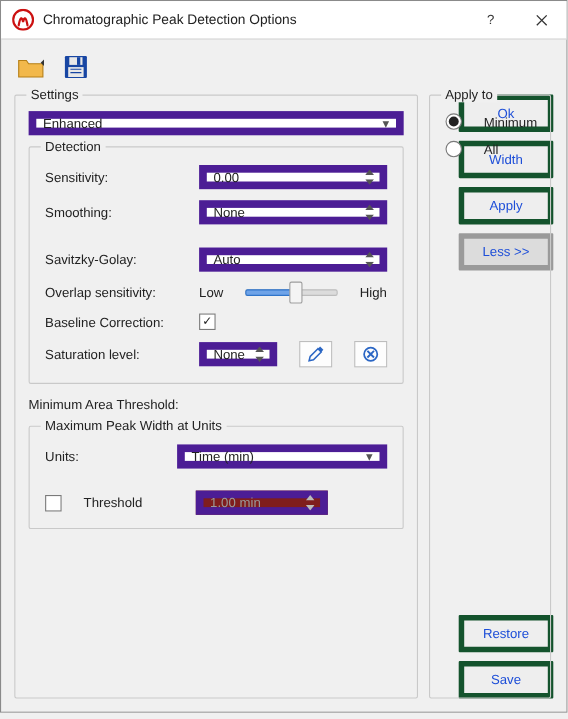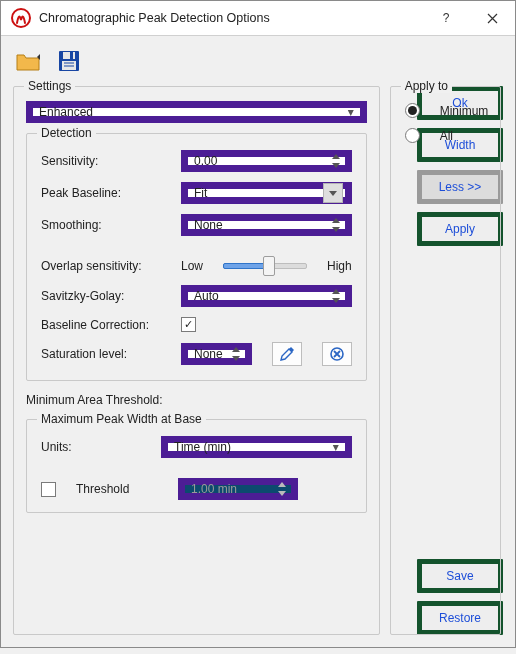--- a/index.html
+++ b/index.html
@@ -32,21 +32,21 @@
 .slider{flex:1;height:18px;position:relative;display:flex;align-items:center}
 .slider .track{position:absolute;left:0;right:0;height:4px;background:#dcdcdc;border:1px solid #bdbdbd;border-radius:2px}
 .slider .fill{position:absolute;left:0;width:55%;height:4px;background:#6ea3e8;border:1px solid #2f74c9;border-radius:2px}
 .slider .thumb{position:absolute;left:55%;width:10px;height:18px;background:#f4f4f4;border:1px solid #9d9d9d;border-radius:2px;transform:translateX(-50%)}
 .radio,.checkbox{width:13px;height:13px;border:1px solid #7a7a7a;background:#fff}
 .radio{border-radius:50%;position:relative}
 .radio .dot{position:absolute;inset:2px;border-radius:50%;background:#222}
 .checkbox{position:relative}
 .checkbox .chk{position:absolute;inset:0;display:flex;align-items:center;justify-content:center;color:#222;font-size:11px;line-height:1}
 .disabled-text{color:#9a9a9a}
-.disabled-box{background:#0c4a6e;color:#9a9a9a}
+.disabled-box{background:#7f1d1d;color:#9a9a9a}
 </style>
 </head>
 <body>
 <div class="window">
 
   <div class="titlebar">
     <div class="appicon">
       <svg viewBox="0 0 20 20">
           <circle cx="10" cy="10" r="9" fill="#fff" stroke="#c11" stroke-width="2"></circle>
           <path d="M6 15 Q8 4 10 12 Q12 4 14 15" fill="none" stroke="#c11" stroke-width="2" stroke-linecap="round"></path>
@@ -111,36 +111,44 @@
                     </div>
                   <div>
                       <svg width="8" height="5">
                         <path d="M0 0 L4 5 L8 0z" fill="#555"></path>
                       </svg>
                     </div>
                 </div>
               </div>
             </div>
 
-            <div class="row" style="margin-bottom:10px">
-              <span class="lbl">Peak Baseline:</span>
-              <div class="select" style="flex:1;padding-right:2px">
-                <span>Fit</span>
-                <div style="width:18px;height:18px;background:#dedede;border:1px solid #b4b4b4;display:flex;align-items:center;justify-content:center">
-                    <svg width="8" height="5">
-                      <path d="M0 0 L4 5 L8 0z" fill="#555"></path>
-                    </svg>
-                  </div>
-              </div>
-            </div>
 
             <div class="row" style="margin-bottom:21px">
               <span class="lbl">Smoothing:</span>
               <div class="numbox" style="flex:1">
                 <span>None</span>
+                <div class="spin">
+                  <div>
+                      <svg width="8" height="5">
+                        <path d="M0 5 L4 0 L8 5z" fill="#555"></path>
+                      </svg>
+                    </div>
+                  <div>
+                      <svg width="8" height="5">
+                        <path d="M0 0 L4 5 L8 0z" fill="#555"></path>
+                      </svg>
+                    </div>
+                </div>
+              </div>
+            </div>
+
+            <div class="row" style="margin-bottom:10px">
+              <span class="lbl">Savitzky-Golay:</span>
+              <div class="numbox" style="flex:1">
+                <span>Auto</span>
                 <div class="spin">
                   <div>
                       <svg width="8" height="5">
                         <path d="M0 5 L4 0 L8 5z" fill="#555"></path>
                       </svg>
                     </div>
                   <div>
                       <svg width="8" height="5">
                         <path d="M0 0 L4 5 L8 0z" fill="#555"></path>
                       </svg>
@@ -154,39 +162,20 @@
               <span>Low</span>
               <div class="slider">
                 <div class="track"></div>
                 <div class="fill"></div>
                 <div class="thumb"></div>
               </div>
               <span>High</span>
             </div>
 
             <div class="row" style="margin-bottom:10px">
-              <span class="lbl">Savitzky-Golay:</span>
-              <div class="numbox" style="flex:1">
-                <span>Auto</span>
-                <div class="spin">
-                  <div>
-                      <svg width="8" height="5">
-                        <path d="M0 5 L4 0 L8 5z" fill="#555"></path>
-                      </svg>
-                    </div>
-                  <div>
-                      <svg width="8" height="5">
-                        <path d="M0 0 L4 5 L8 0z" fill="#555"></path>
-                      </svg>
-                    </div>
-                </div>
-              </div>
-            </div>
-
-            <div class="row" style="margin-bottom:10px">
               <span class="lbl">Baseline Correction:</span>
               <div class="checkbox">
                   <span class="chk">✓</span>
                 </div>
             </div>
 
             <div class="row">
               <span class="lbl">Saturation level:</span>
               <div class="numbox" style="flex:1">
                 <span>None</span>
@@ -216,21 +205,21 @@
                   </svg>
               </div>
             </div>
           </div>
 
           <div class="row" style="margin:12px 0 12px 0">
             <span style="width:190px">Minimum Area Threshold:</span>
           </div>
 
           <div class="groupbox" style="padding:16px 14px 12px 14px">
-            <span class="legend">Maximum Peak Width at Base</span>
+            <span class="legend">Maximum Peak Width at Units</span>
 
             <div class="row" style="margin-bottom:20px">
               <span style="width:100px">Units:</span>
               <div class="select" style="flex:1">
                 <span>Time (min)</span>
                 <span class="caret">▾</span>
               </div>
             </div>
 
             <div class="row">
@@ -267,22 +256,22 @@
             <div class="radio"></div>
             <span>All</span>
           </div>
         </div>
 
       </div>
 
       <div class="rightcol">
         <div class="btn">Ok</div>
         <div class="btn">Width</div>
+        <div class="btn">Apply</div>
         <div class="btn active">Less &gt;&gt;</div>
-        <div class="btn">Apply</div>
         <div style="flex:1"></div>
+        <div class="btn">Restore</div>
         <div class="btn">Save</div>
-        <div class="btn">Restore</div>
       </div>
     </div>
 
   </div>
 </div>
 
 </body></html>

